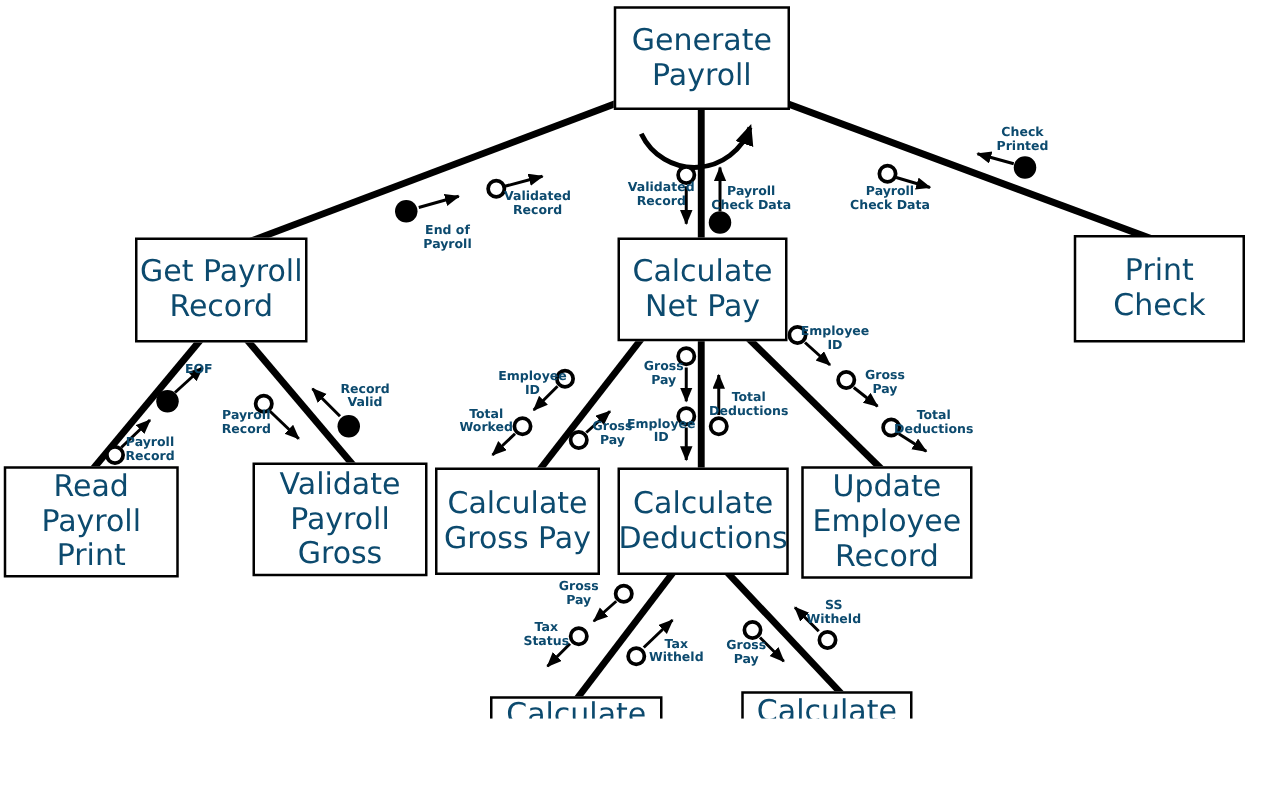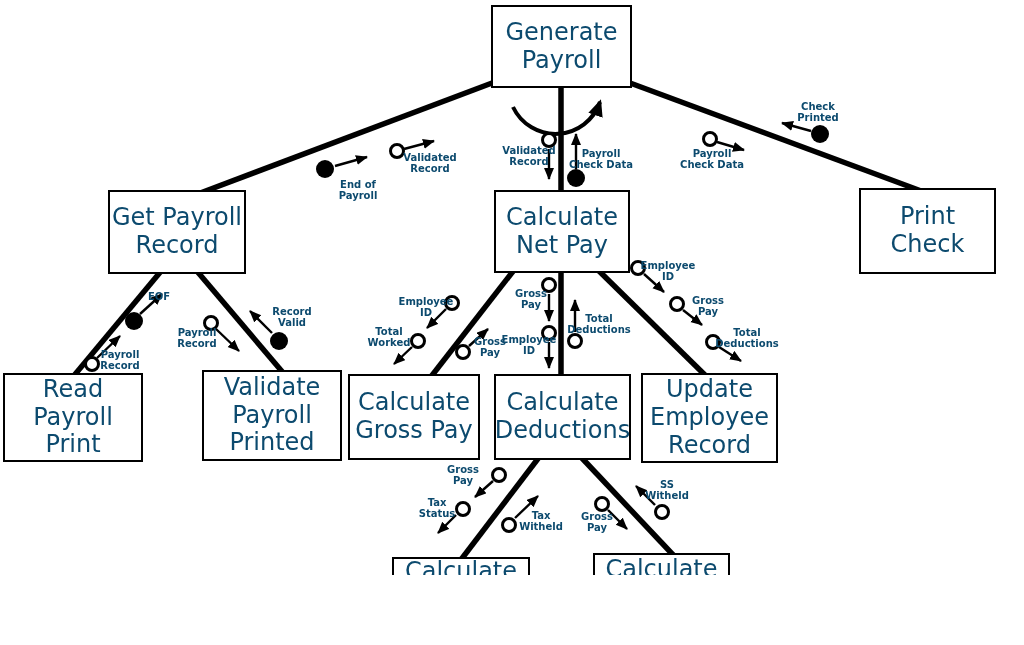--- a/index.html
+++ b/index.html
@@ -156,21 +156,21 @@
 Record</div>
   <div class="node" style="left:494px;top:190px;width:136px;height:83px">Calculate
 Net Pay</div>
   <div class="node" style="left:859px;top:188px;width:137px;height:86px">Print
 Check</div>
   <div class="node" style="left:3px;top:373px;width:140px;height:89px">Read
 Payroll
 Print</div>
   <div class="node" style="left:202px;top:370px;width:140px;height:91px">Validate
 Payroll
-Printed</div>
+Gross</div>
   <div class="node" style="left:348px;top:374px;width:132px;height:86px">Calculate
 Gross Pay</div>
   <div class="node" style="left:494px;top:374px;width:137px;height:86px">Calculate
 Deductions</div>
   <div class="node" style="left:641px;top:373px;width:137px;height:90px">Update
 Employee
 Record</div>
   <div class="node" style="left:392px;top:557px;width:138px;height:86px">Calculate
 Tax
 Witheld</div>

